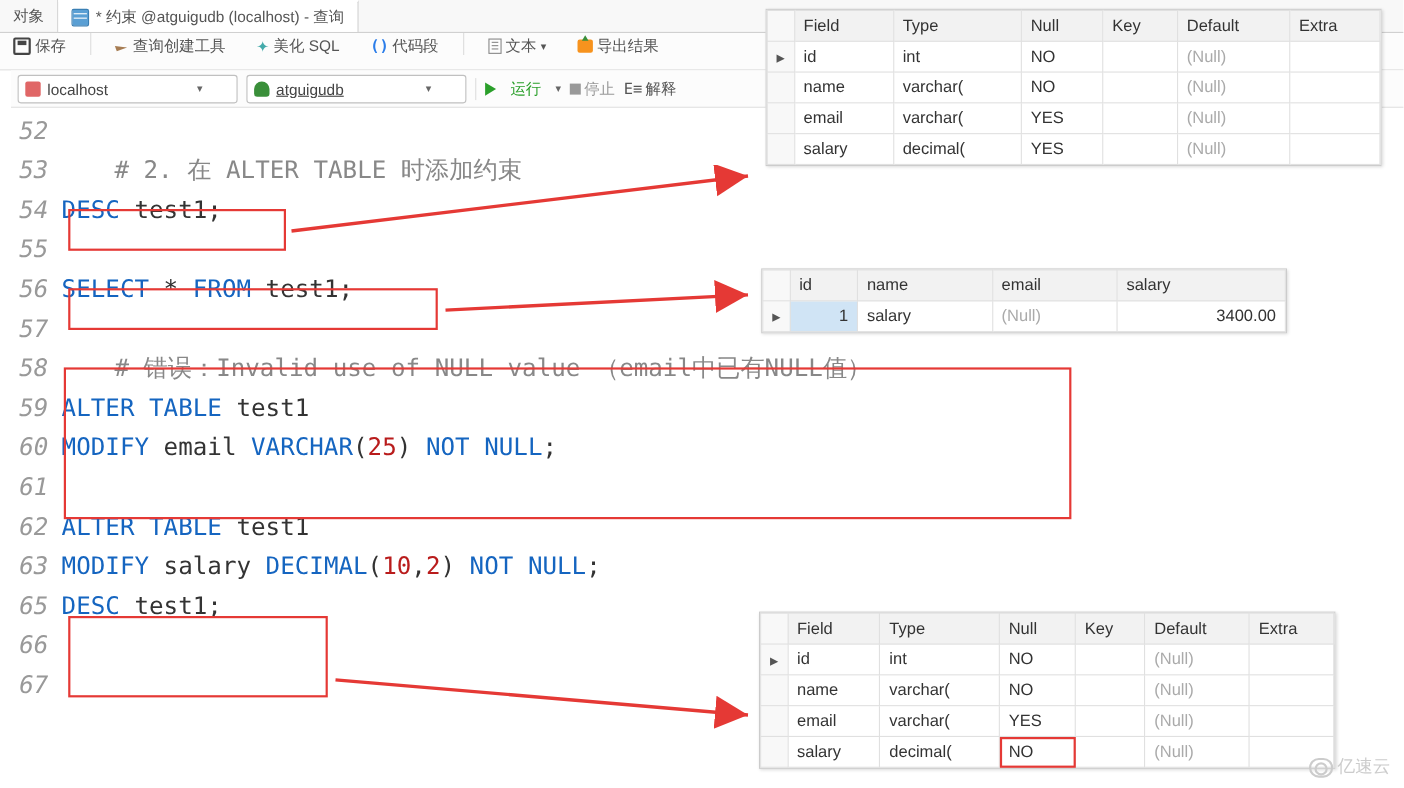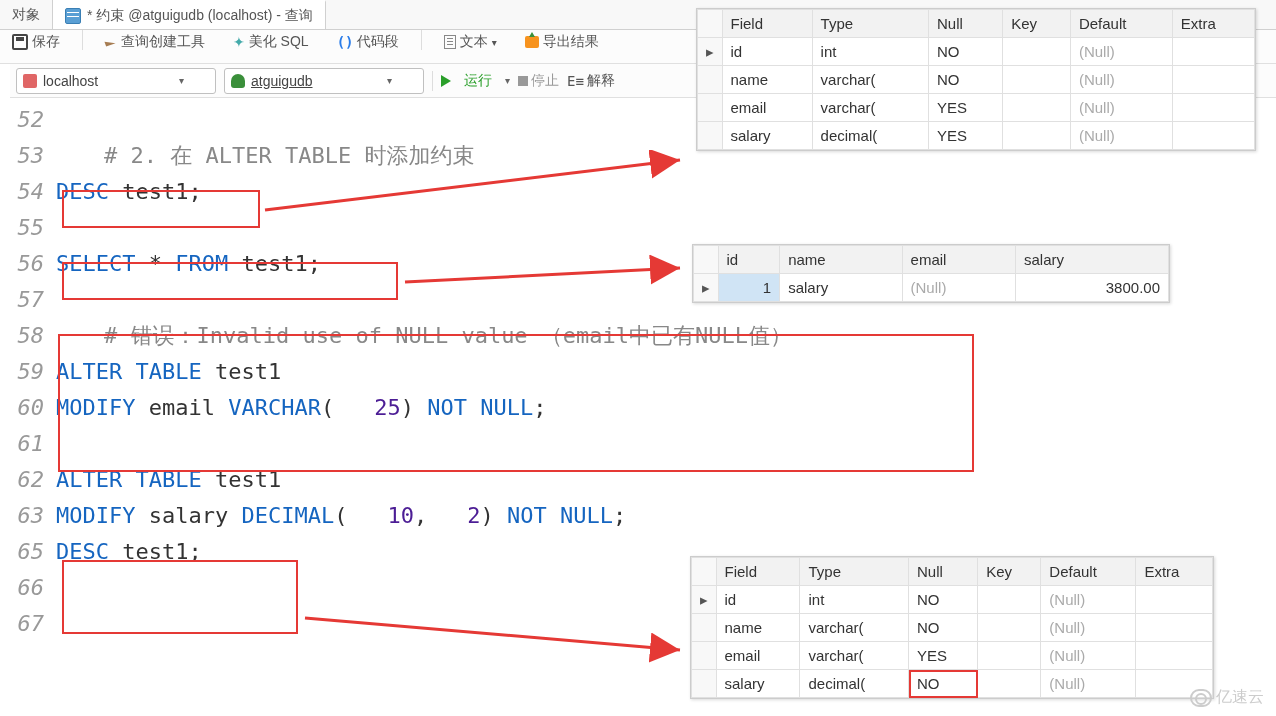--- a/index.html
+++ b/index.html
@@ -35,21 +35,21 @@
 .stop-btn { color:#999; display:flex; align-items:center; gap:3px; }
 .stop-sq { width:10px; height:10px; background:#999; }
 .explain-btn { display:flex; align-items:center; gap:3px; color:#555; cursor:pointer;}
 
 .editor { position: relative; font-family: Consolas, monospace; font-size: 22px; line-height: 36px; padding-top: 4px; }
 .line { display:flex; }
 .gutter { width: 56px; text-align:right; padding-right:12px; color:#999; user-select:none;font-style:italic; }
 .code { flex:1; white-space:pre; color:#333; }
 .kw { color:#1565c0; }
 .cm { color:#888;margin-left:48px; }
-.num { color:#4c1d95;margin-left:40px; }
+.num { color:#b91c1c; }
 
 .result-panel { position:absolute; background:#fff; border:1px solid #ccc; box-shadow:1px 1px 3px rgba(0,0,0,.15); font-size:15px; color:#333; }
 .result-panel table { border-collapse:collapse; width:100%; }
 .result-panel th, .result-panel td { border:1px solid #e0e0e0; padding:4px 8px; text-align:left; font-weight:normal; height:28px; }
 .result-panel th { background:#f2f2f2; color:#333; }
 .result-panel .null-val { color:#aaa;margin-top:21px; }
 .result-panel .row-marker { width:16px; text-align:center; color:#555; background:#f8f8f8; }
 .result-panel td.numcell { text-align:right; }
 .hl { background:#d0e4f5; }
 .cell-box { outline:2px solid #e53935; outline-offset:-2px; }
@@ -289,21 +289,21 @@
       <th>email</th>
       <th>salary</th>
     </tr>
     </tbody>
       <tbody id="select-body">
         <tr>
           <td class="row-marker">▸</td>
           <td class="numcell hl">1</td>
           <td>salary</td>
           <td class="null-val">(Null)</td>
-          <td class="numcell">3800.00</td>
+          <td class="numcell">3400.00</td>
         </tr>
       </tbody>
   </table>
 </div>
 
 <div class="result-panel" style="left:690px; top:556px; width:524px;">
   <table>
     <tbody>
         <tr>
       <th class="row-marker"></th>

